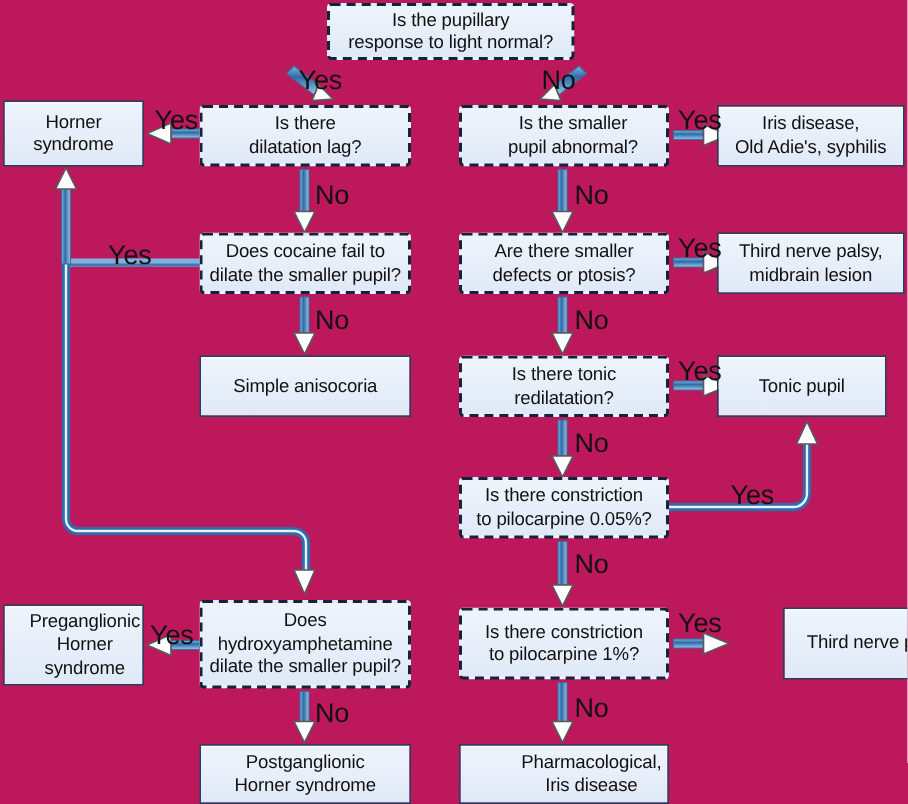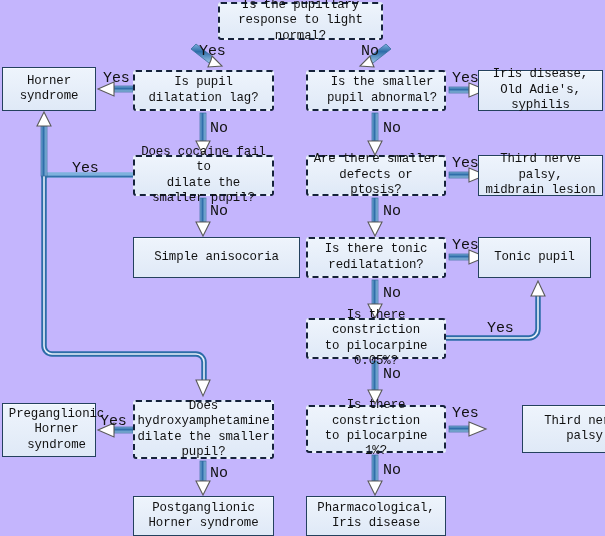--- a/index.html
+++ b/index.html
@@ -4,23 +4,22 @@
 <style>
   html,body{margin:0;padding:0;background:#ffffff;}
   body{
     font-family:"Liberation Sans","DejaVu Sans",sans-serif;
     -webkit-font-smoothing:antialiased;
   }
   #chart{
     position:relative;
     width:605px;
     height:536px;
-    background:#c4b5fd;
+    background:#be185d;
     overflow:hidden;
-    font-family:Liberation Mono, monospace;
   }
   #svg-layer{
     position:absolute;
     left:0; top:0;
     width:605px;
     height:536px;
     pointer-events:none;
   }
   .node{
     position:absolute;
@@ -44,21 +43,21 @@
   .node.dashed{
     border:2px dashed #15223a;
     border-radius:3px;
   }
   .node .inner{
     padding:0 4px;
     white-space:pre-line;
   }
   .edge-label{
     position:absolute;
-    font-size:15px;
+    font-size:18px;
     color:#111111;
     white-space:nowrap;
     letter-spacing:-0.1px;
   }
 </style>
 </head>
 <body>
 
 <div id="chart">
 
@@ -195,21 +194,21 @@
   <div id="nodes-root">
       <div class="node dashed" style="left: 218px; top: 2px; width: 165px; height: 38px;">
         <div class="inner">Is the pupillary
 response to light normal?</div>
       </div>
       <div class="node solid" style="left: 2px; top: 67px; width: 94px; height: 44px;">
         <div class="inner">Horner
 syndrome</div>
       </div>
       <div class="node dashed" style="left: 133px; top: 70px; width: 141px; height: 41px;">
-        <div class="inner">Is pupil
+        <div class="inner">Is there
 dilatation lag?</div>
       </div>
       <div class="node dashed" style="left: 306px; top: 70px; width: 140px; height: 41px; padding-left: 12px;">
         <div class="inner">Is the smaller
 pupil abnormal?</div>
       </div>
       <div class="node solid" style="left: 478px; top: 70px; width: 125px; height: 41px;">
         <div class="inner">Iris disease,
 Old Adie's, syphilis</div>
       </div>
@@ -218,21 +217,21 @@
 dilate the smaller pupil?</div>
       </div>
       <div class="node dashed" style="left: 306px; top: 155px; width: 140px; height: 41px;">
         <div class="inner">Are there smaller
 defects or ptosis?</div>
       </div>
       <div class="node solid" style="left: 478px; top: 155px; width: 125px; height: 41px;">
         <div class="inner">Third nerve palsy,
 midbrain lesion</div>
       </div>
-      <div class="node solid" style="left: 133px; top: 237px; width: 167px; height: 41px;">
+      <div class="node solid" style="left: 133px; top: 237px; width: 141px; height: 41px;">
         <div class="inner">Simple anisocoria</div>
       </div>
       <div class="node dashed" style="left: 306px; top: 237px; width: 140px; height: 41px;">
         <div class="inner">Is there tonic
 redilatation?</div>
       </div>
       <div class="node solid" style="left: 478px; top: 237px; width: 113px; height: 41px;">
         <div class="inner">Tonic pupil</div>
       </div>
       <div class="node dashed" style="left: 306px; top: 318px; width: 140px; height: 41px;">
@@ -253,21 +252,21 @@
         <div class="inner">Is there constriction
 to pilocarpine 1%?</div>
       </div>
       <div class="node solid" style="left: 478px; top: 405px; width: 125px; height: 48px; margin-left: 44px;">
         <div class="inner">Third nerve palsy</div>
       </div>
       <div class="node solid" style="left: 133px; top: 496px; width: 141px; height: 40px; text-align: center;">
         <div class="inner">Postganglionic
 Horner syndrome</div>
       </div>
-      <div class="node solid" style="left: 306px; top: 496px; width: 140px; height: 40px;">
+      <div class="node solid" style="left: 306px; top: 496px; width: 140px; height: 40px; justify-content: flex-end;">
         <div class="inner">Pharmacological,
 Iris disease</div>
       </div>
     </div>
   <div id="labels-root">
       <div class="edge-label" style="left: 199px; top: 43px;">Yes</div>
       <div class="edge-label" style="left: 361px; top: 43px;">No</div>
       <div class="edge-label" style="left: 103px; top: 70px;">Yes</div>
       <div class="edge-label" style="left: 210px; top: 120px;">No</div>
       <div class="edge-label" style="left: 452px; top: 70px;">Yes</div>

